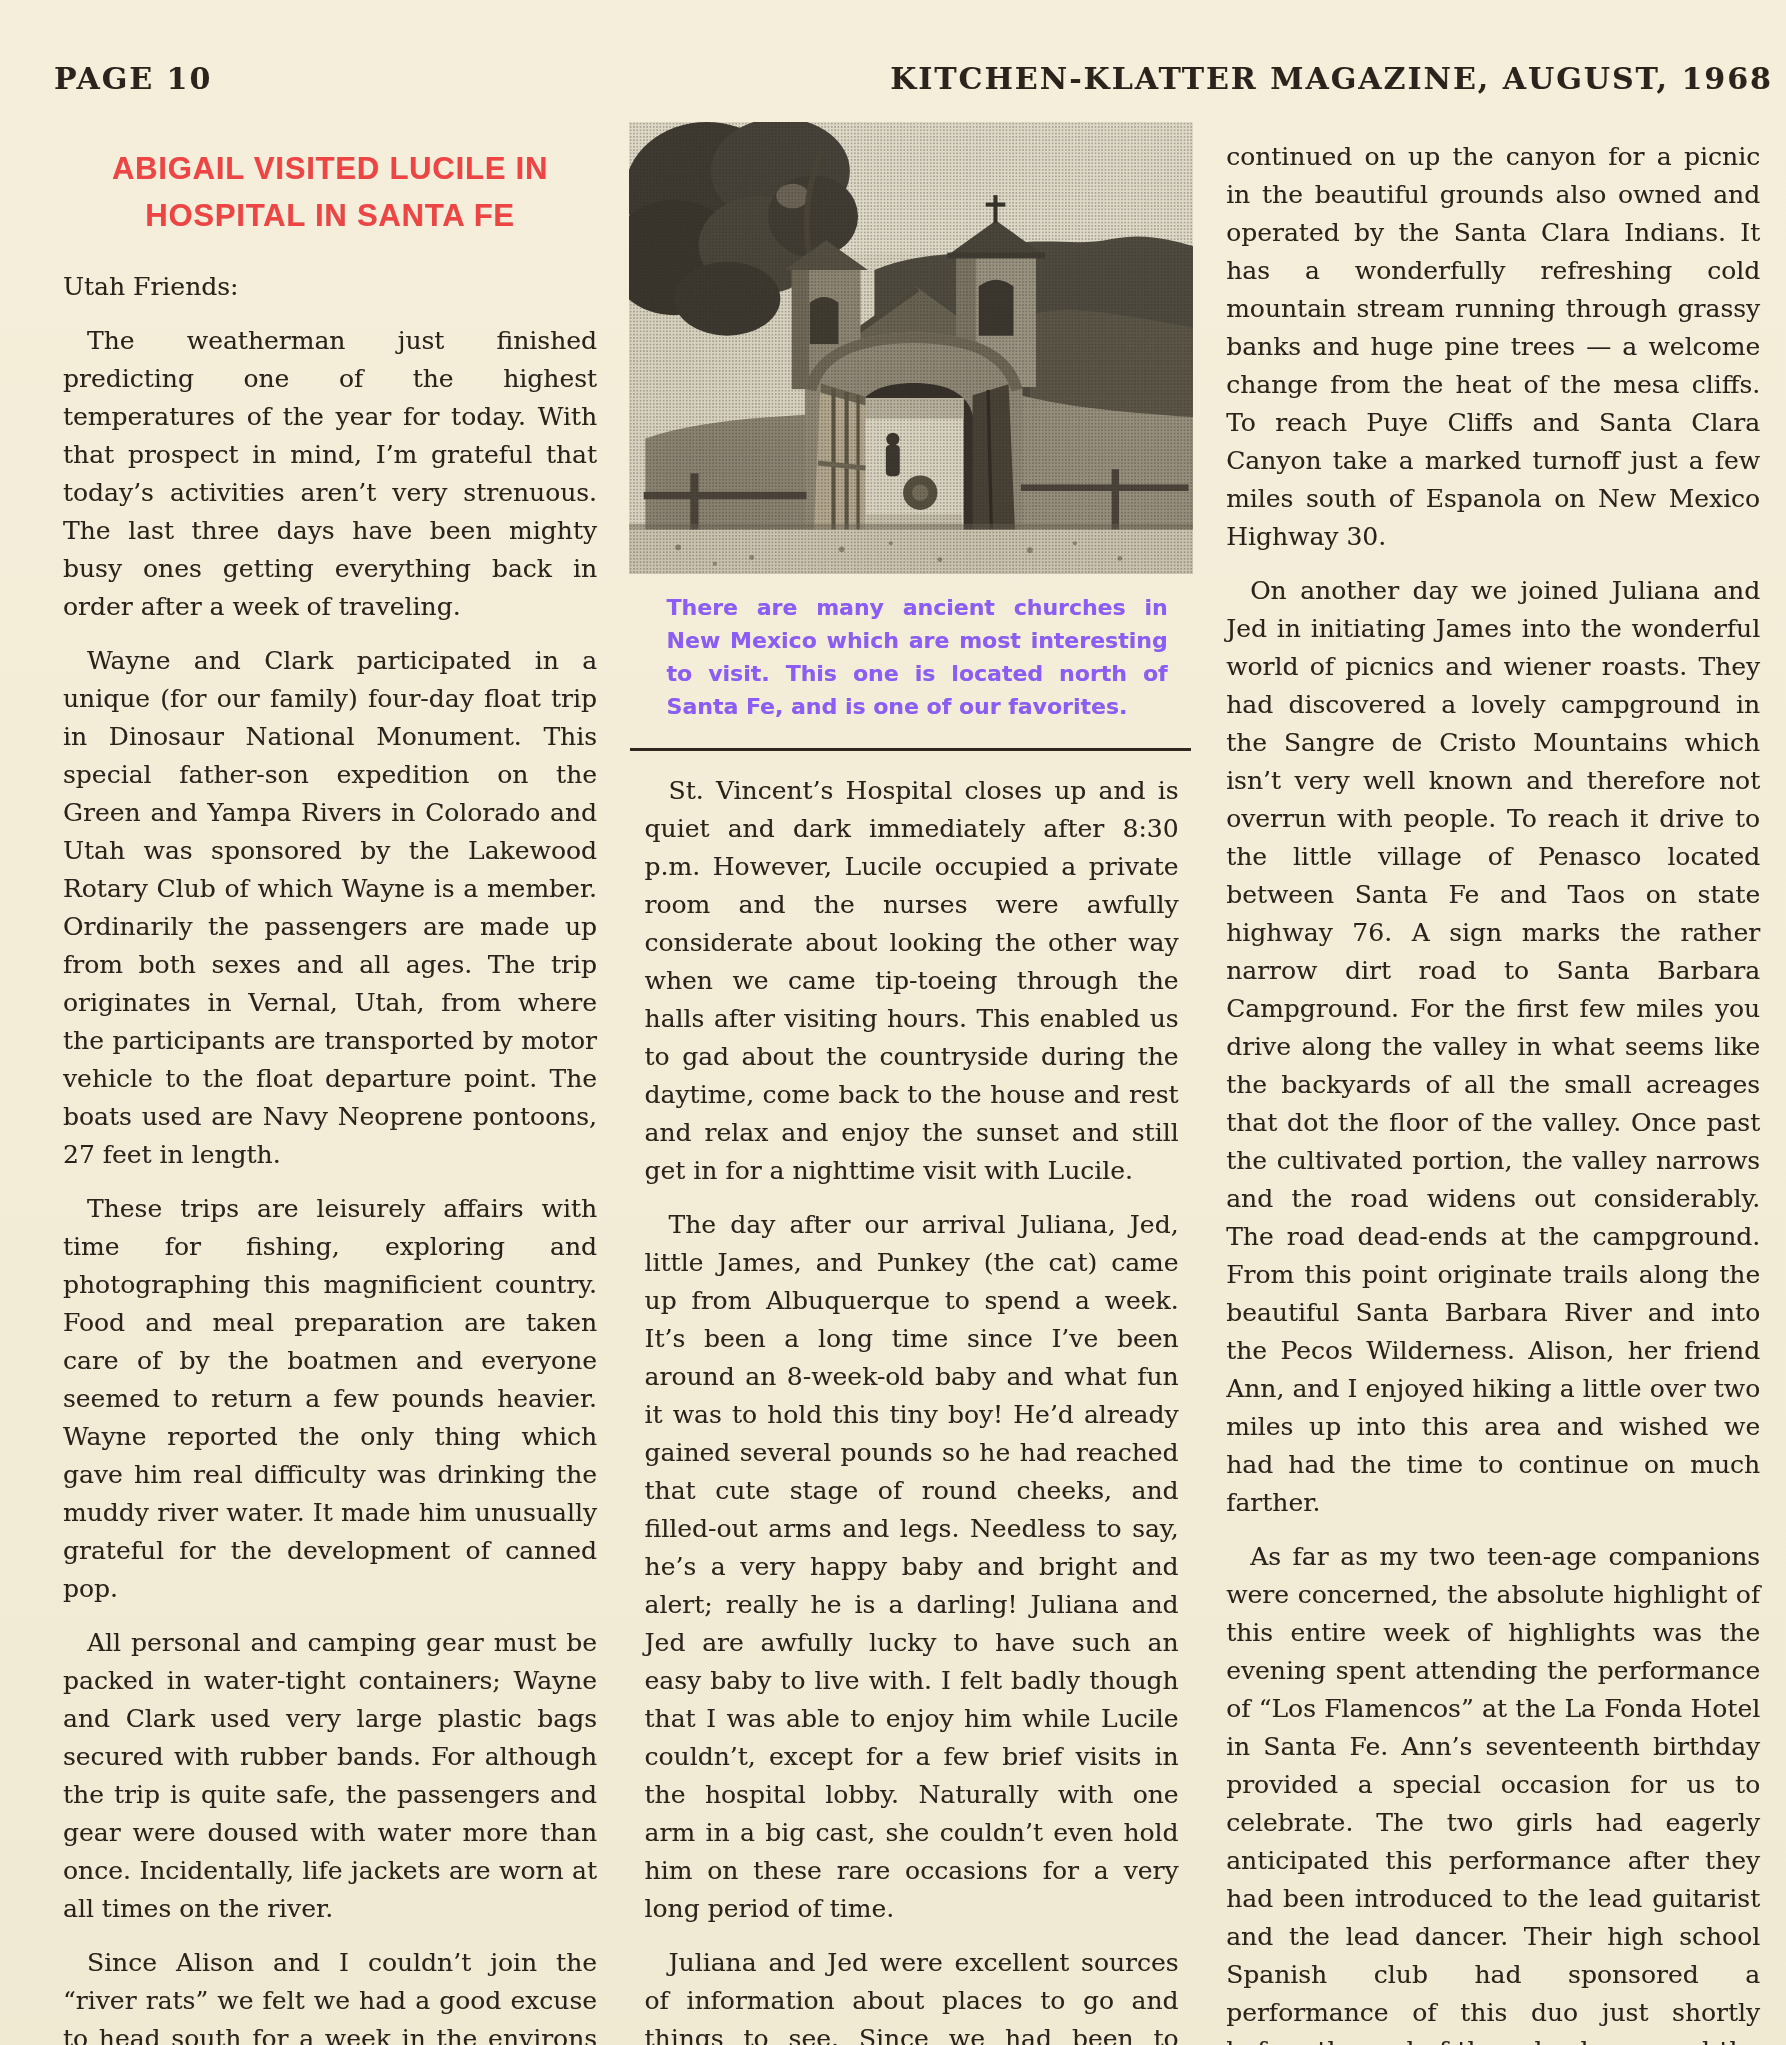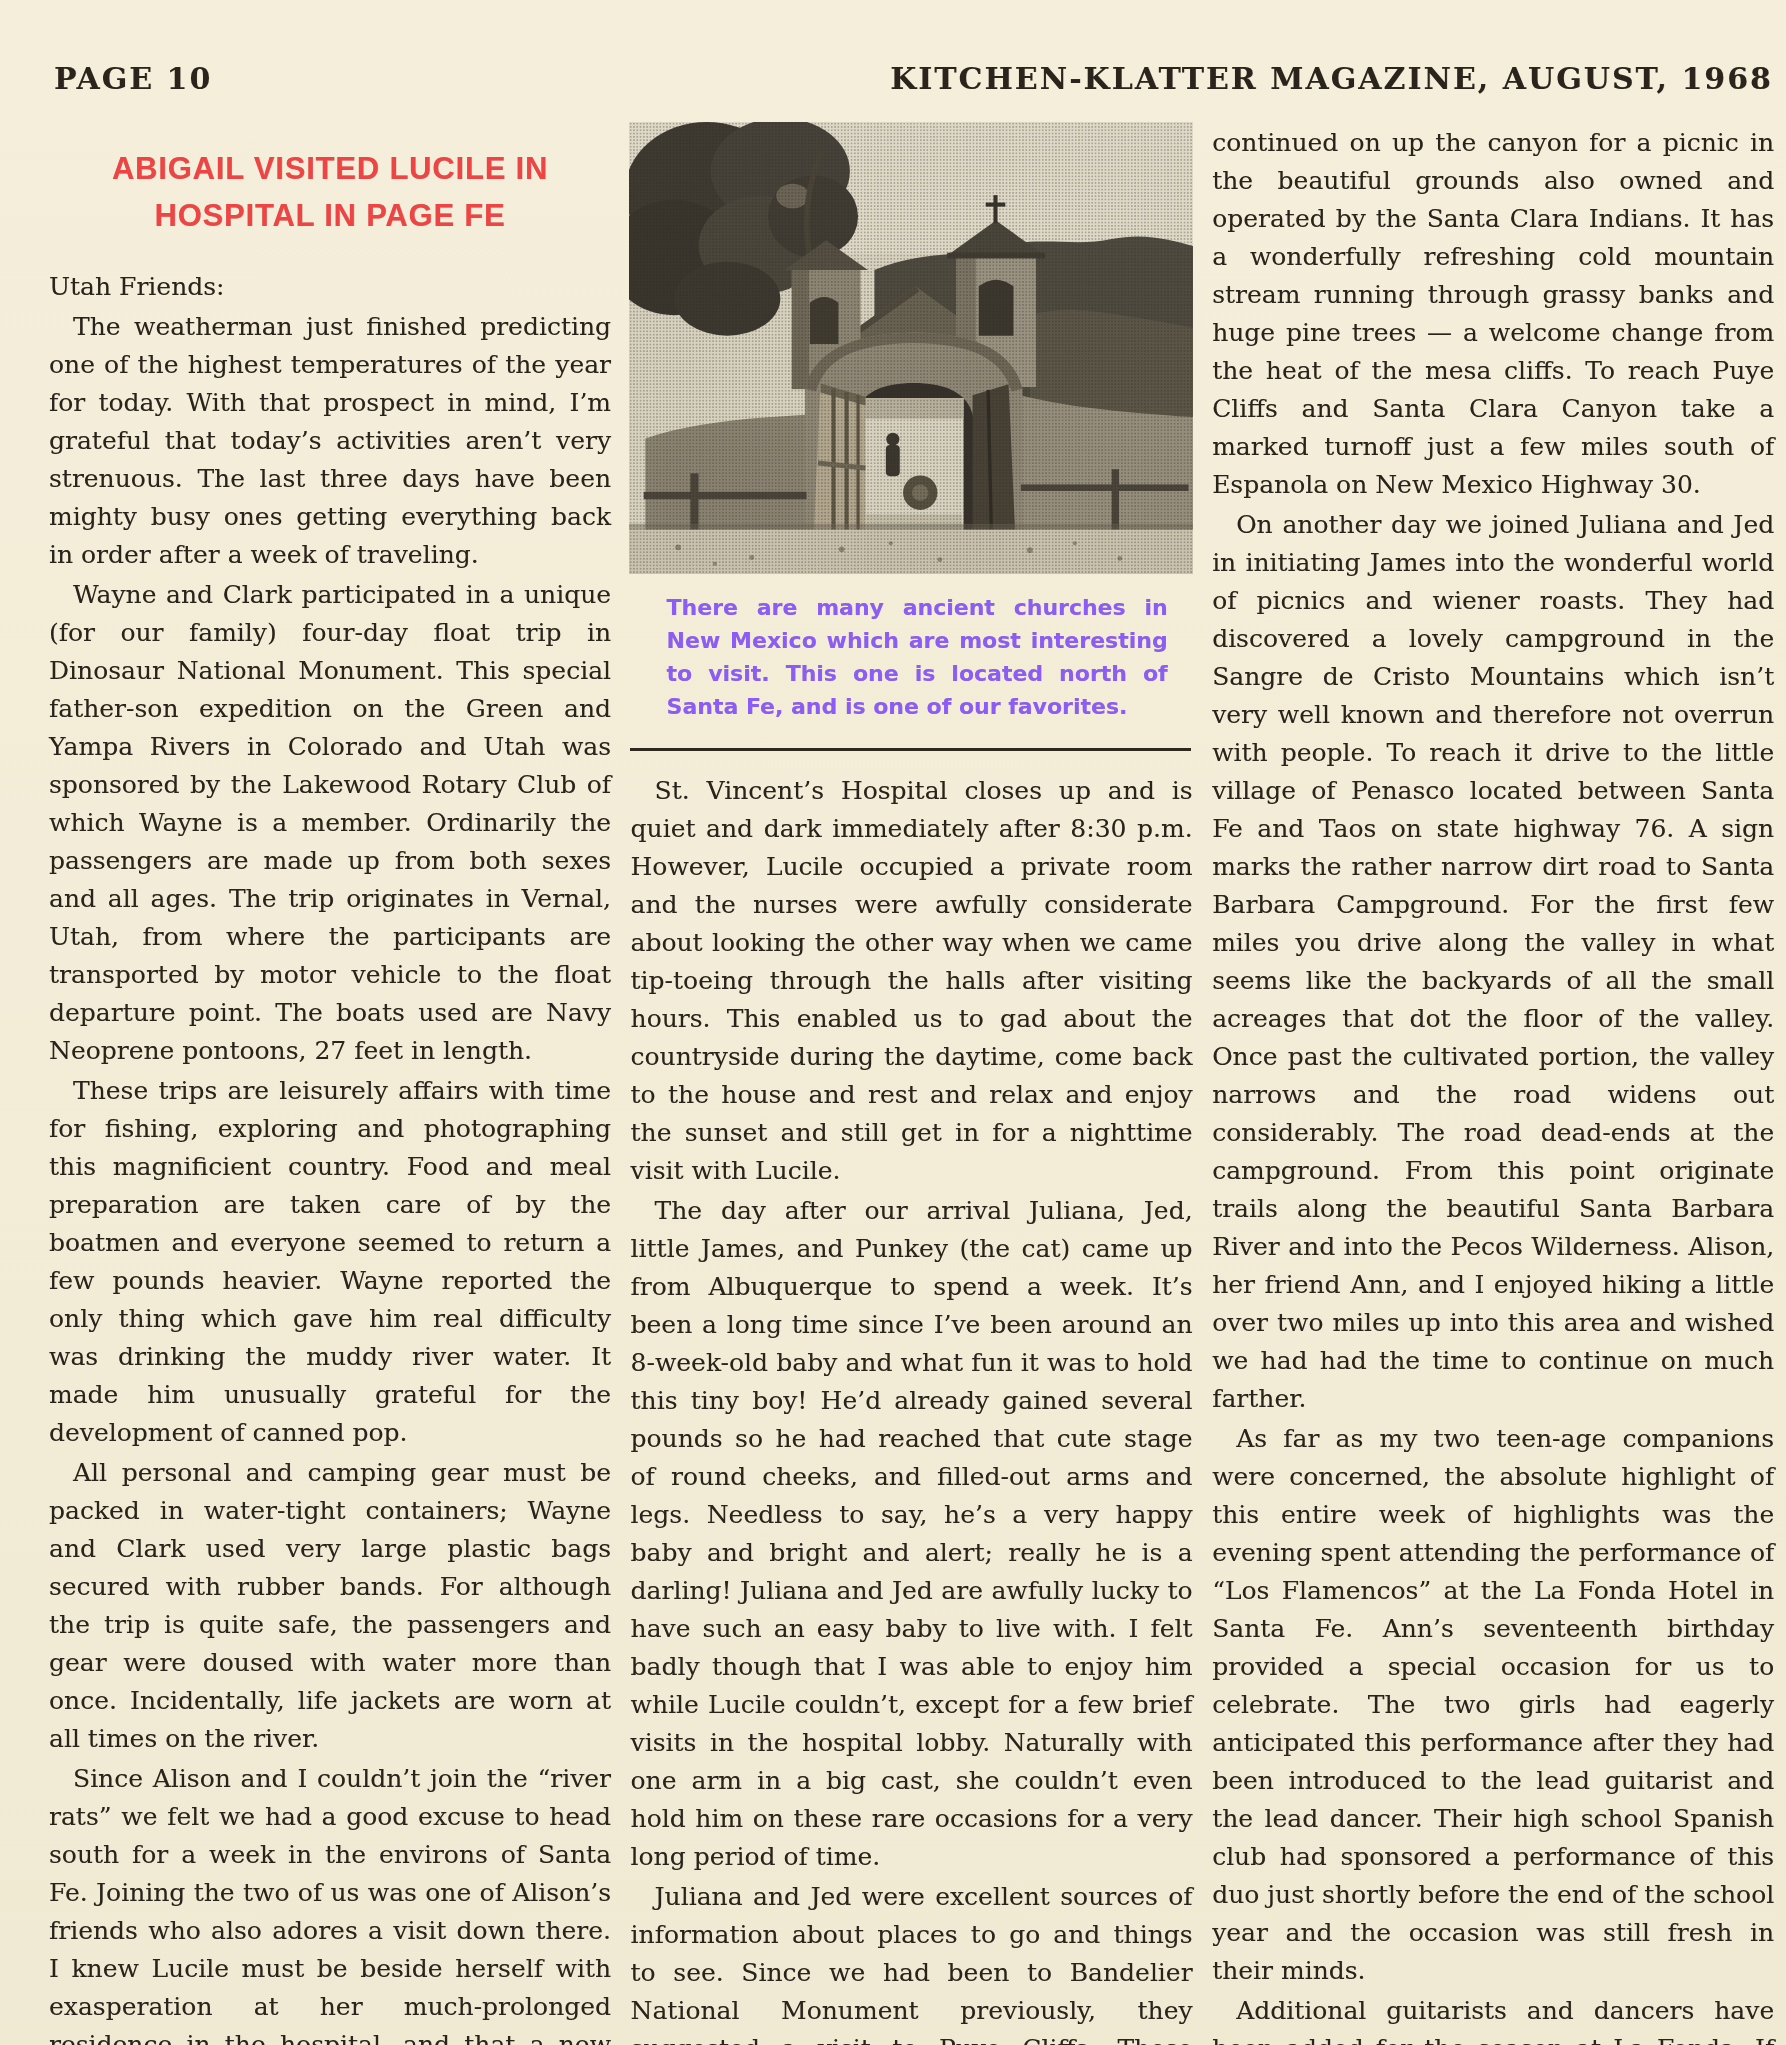--- a/index.html
+++ b/index.html
@@ -33,21 +33,21 @@
     overflow: hidden;
   }
   .col {
     flex: 1 1 0;
     font-size: 25px;
     line-height: 38px;
     text-align: justify;
     color: #29231b;
     text-shadow: 0.2px 0.2px 0 rgba(50,38,25,0.28);
   }
-  .col p { margin: 2px; text-indent: 24px; }
+  .col p { margin: 16px; text-indent: 24px; }
   .col p.no-indent { text-indent: 0; }
   .salutation { text-indent: 0 !important; }
 
   .article-title {
     font-family: "Liberation Sans", sans-serif;
     font-weight: bold;
     font-size: 31px;
     line-height: 47px;
     letter-spacing: 0.8px;
     text-align: center;
@@ -95,21 +95,21 @@
   <header class="masthead">
     <span>PAGE 10</span>
     <span>KITCHEN-KLATTER MAGAZINE, AUGUST, 1968</span>
   </header>
 
   <div class="columns">
 
     <section class="col">
       <h1 class="article-title">
         <div>ABIGAIL VISITED LUCILE IN</div>
-        <div>HOSPITAL IN PAGE FE</div>
+        <div>HOSPITAL IN SANTA FE</div>
       </h1>
       <p class="salutation">Utah Friends:</p>
       <p>The weatherman just finished predicting one of the highest temperatures of the year for today. With that prospect in mind, I’m grateful that today’s activities aren’t very strenuous. The last three days have been mighty busy ones getting everything back in order after a week of traveling.</p>
       <p>Wayne and Clark participated in a unique (for our family) four-day float trip in Dinosaur National Monument. This special father-son expedition on the Green and Yampa Rivers in Colorado and Utah was sponsored by the Lakewood Rotary Club of which Wayne is a member. Ordinarily the passengers are made up from both sexes and all ages. The trip originates in Vernal, Utah, from where the participants are transported by motor vehicle to the float departure point. The boats used are Navy Neoprene pontoons, 27 feet in length.</p>
       <p>These trips are leisurely affairs with time for fishing, exploring and photographing this magnificient country. Food and meal preparation are taken care of by the boatmen and everyone seemed to return a few pounds heavier. Wayne reported the only thing which gave him real difficulty was drinking the muddy river water. It made him unusually grateful for the development of canned pop.</p>
       <p>All personal and camping gear must be packed in water-tight containers; Wayne and Clark used very large plastic bags secured with rubber bands. For although the trip is quite safe, the passengers and gear were doused with water more than once. Incidentally, life jackets are worn at all times on the river.</p>
       <p>Since Alison and I couldn’t join the “river rats” we felt we had a good excuse to head south for a week in the environs of Santa Fe. Joining the two of us was one of Alison’s friends who also adores a visit down there. I knew Lucile must be beside herself with exasperation at her much-prolonged residence in the hospital, and that a new face or two among the visitors would be most welcome.</p>
 
     </section>
 

